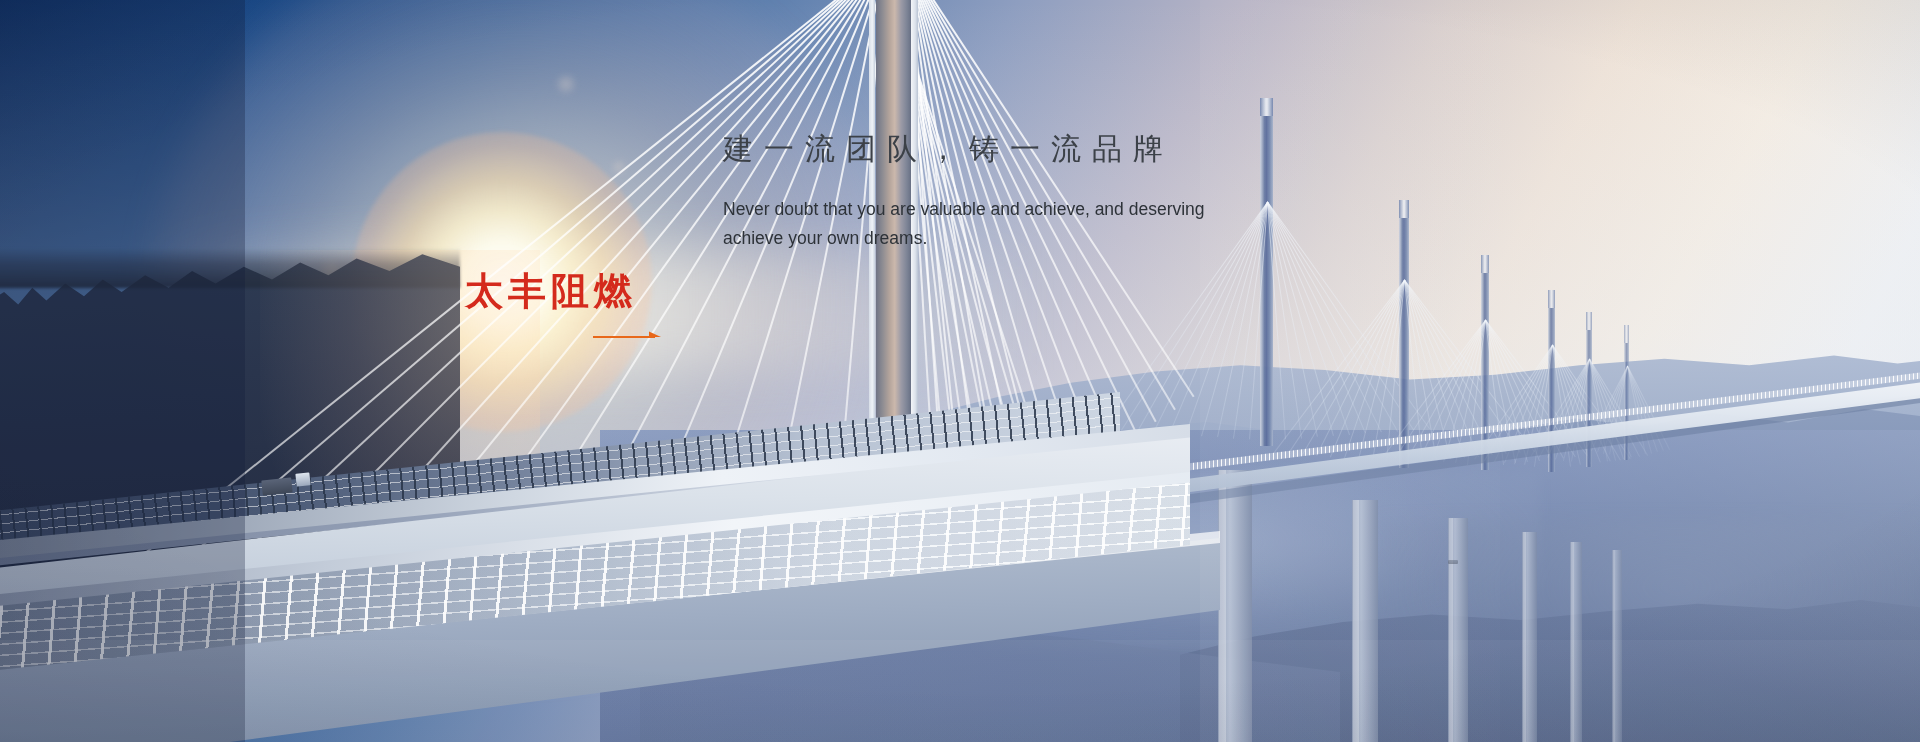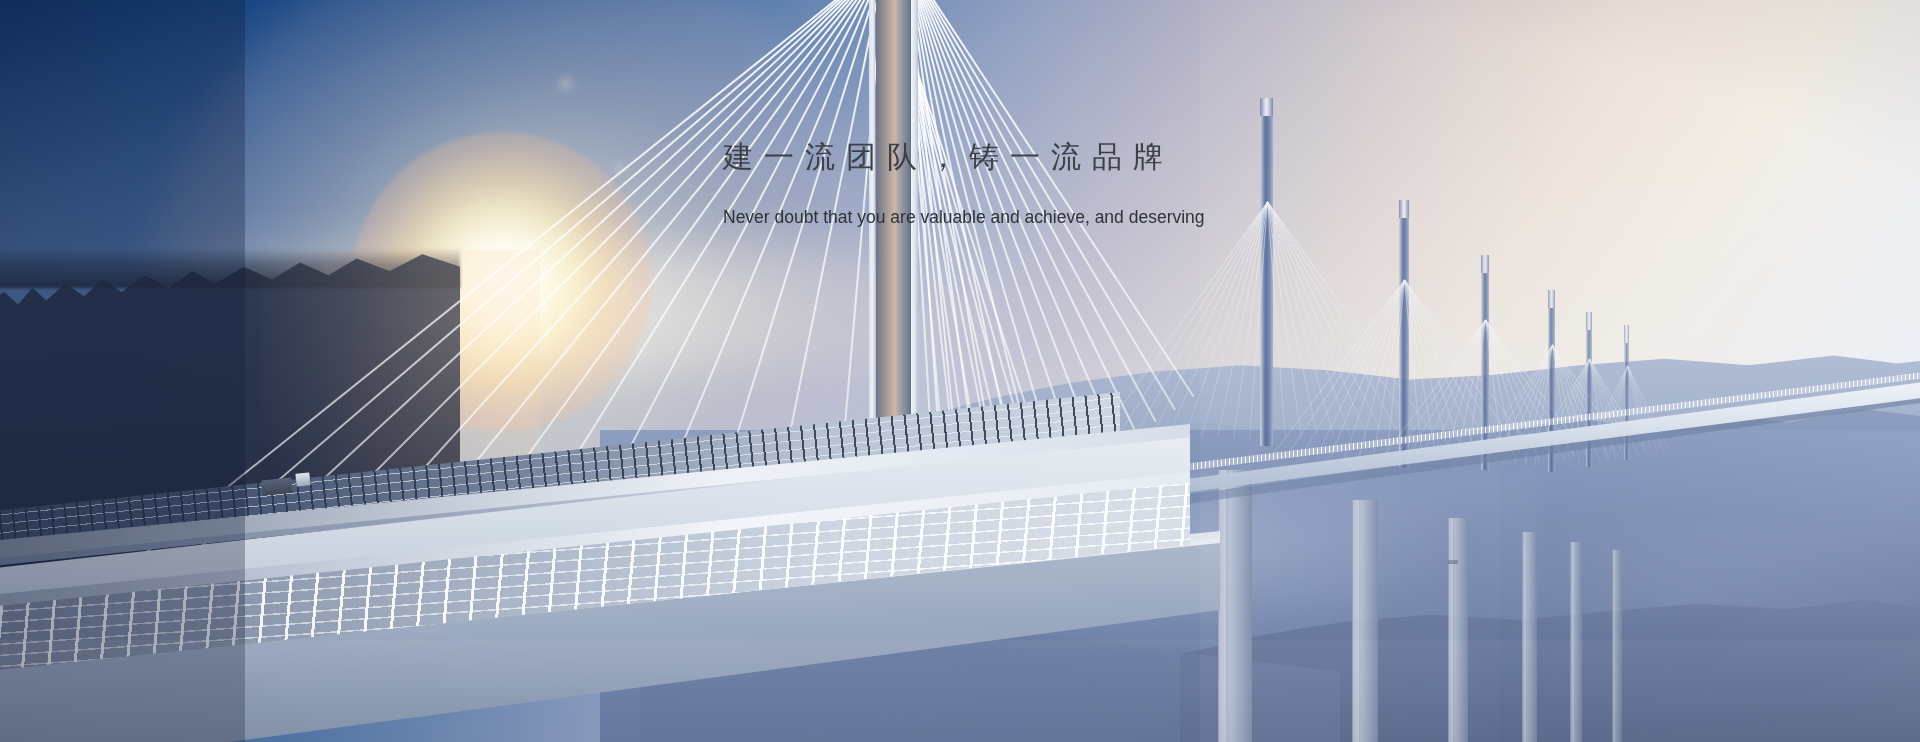--- a/index.html
+++ b/index.html
@@ -304,21 +304,21 @@
   .logo-block { position:absolute; left:465px; top:272px; width:200px; }
   .logo-text {
     font-size:38px; font-weight:bold; color:#d42a1c;
     letter-spacing:5px; line-height:1;
     font-family:"DejaVu Sans", sans-serif;
     white-space:nowrap;
   }
   .logo-arrow { position:relative; margin-top:20px; height:14px; }
   .logo-arrow svg { position:absolute; right:0; top:0; }
 
-  .copy { position:absolute; left:723px; top:140px; width:820px; }
+  .copy { position:absolute; left:723px; top:132px; width:820px; }
   .headline-1 {
     font-size:30px; color:#3c4148; letter-spacing:11px; line-height:1.1;
     font-family:"DejaVu Serif", serif; white-space:nowrap;
   }
   .headline-2 {
     font-size:38px; font-weight:bold; color:#24282e; letter-spacing:4px;
     line-height:1.1; margin-top:32px;
     font-family:"DejaVu Sans", sans-serif; white-space:nowrap;
   }
   .sub {
@@ -560,21 +560,31 @@
   <div class="deck-fascia"></div>
   <div class="deck-fascia-hl"></div>
   <div class="rail-near"></div>
   <div class="rail-near-cap"></div>
 
   <div class="overlay-panel"></div>
   <div class="overlay-left"></div>
   <div class="overlay-bottom-band"></div>
   <div class="vignette"></div>
 
+  <div class="logo-block">
+    <div class="logo-text">太丰阻燃</div>
+    <div class="logo-arrow">
+      <svg width="72" height="14" viewBox="0 0 72 14">
+        <line x1="0" y1="7" x2="62" y2="7" stroke="#e8681a" stroke-width="2.2"></line>
+        <path d="M56 1.5 L68 7 L56 7 Z" fill="#e8681a"></path>
+      </svg>
+    </div>
+  </div>
 
   <div class="copy">
     <div class="headline-1">建一流团队，铸一流品牌</div>
     <div class="sub">
       <div>Never doubt that you are valuable and achieve, and deserving</div>
+      <div>achieve your own dreams.</div>
     </div>
   </div>
 
 </div>
 
 </body></html>

